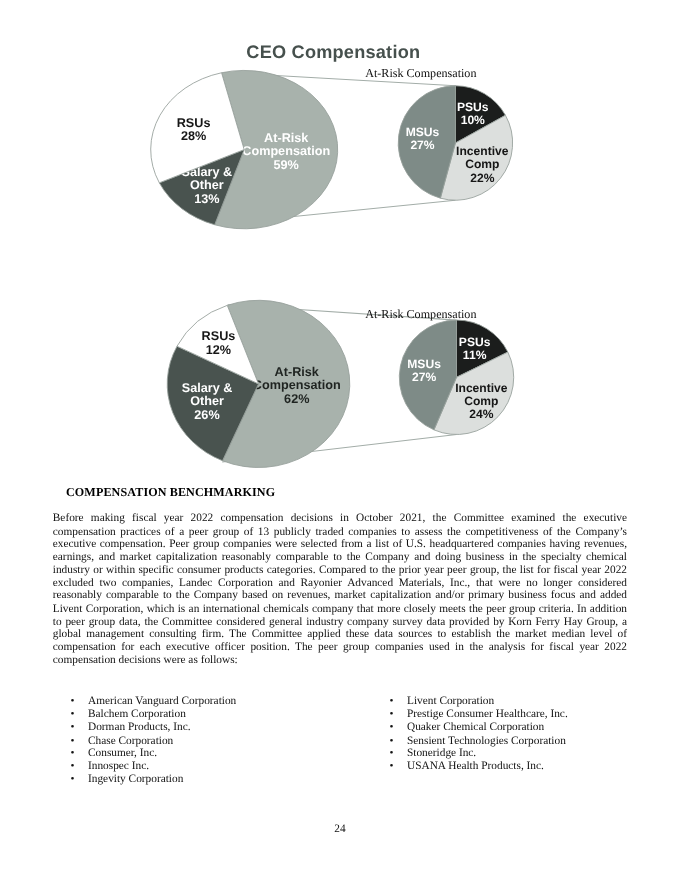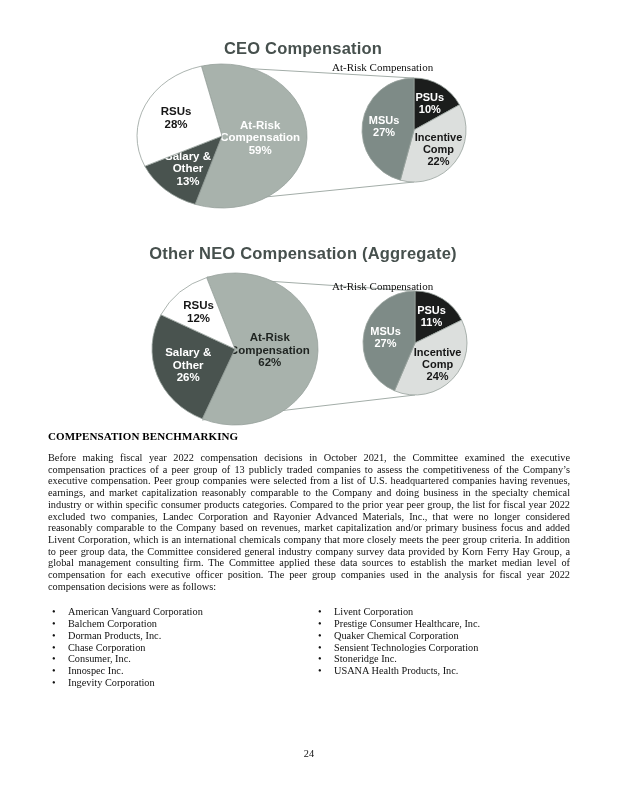--- a/index.html
+++ b/index.html
@@ -16,28 +16,28 @@
     position:absolute;left:0;width:606px;text-align:center;
     font-family:"Liberation Sans",sans-serif;font-weight:bold;
     font-size:16.5px;color:#46504d;letter-spacing:.2px;
   }
   .sub-caption{
     position:absolute;left:332px;width:180px;text-align:left;
     font-family:"Liberation Serif",serif;font-size:11px;color:#101010;
   }
   .text-section{position:absolute;left:48px;top:430px;width:522px;}
   .section-heading{
-    margin:0;font-size:11px;font-weight:bold;letter-spacing:.1px;color:#000000;
+    margin:12px;font-size:11px;font-weight:bold;letter-spacing:.1px;color:#000000;
   }
   .body-paragraph{
     margin:10px 0 0 0;font-size:10.3px;line-height:11.7px;
     text-align:justify;color:#111111;
   }
   .bullets{display:flex;margin-top:10px;}
-  .bullets ul{list-style:none;margin:4px;padding:0;}
+  .bullets ul{list-style:none;margin:16px;padding:0;}
   .col-left{width:258px;padding-left:8px;}
   .col-right{padding-left:0;margin-left:0;}
   .bullets{padding-left:0;}
   .col-right{margin-left:0;}
   .bullets li{font-size:10.3px;line-height:11.7px;color:#111111;}
   .blt{display:inline-block;width:16px;}
   .page-number{
     position:absolute;top:748px;left:0;width:618px;text-align:center;
     font-size:10.3px;color:#111111;
   }
@@ -75,21 +75,20 @@
       <text text-anchor="middle" font-size="11.5" fill="#ffffff"><tspan x="188.2" y="118.1">Salary &amp;</tspan><tspan x="188.2" y="130.6">Other</tspan><tspan x="188.2" y="143.1">26%</tspan></text>
       <path d="M 235 111 L 160.92 76.73 A 83 76 0 0 1 206.61 39.58 Z" fill="#ffffff" stroke="#97a19c" stroke-width="0.8"></path>
       <text text-anchor="middle" font-size="11.5" fill="#161616"><tspan x="198.6" y="71.3">RSUs</tspan><tspan x="198.6" y="83.8">12%</tspan></text>
       <path d="M 415 105 L 415.00 53.00 A 52 52 0 0 1 461.69 82.10 Z" fill="#1b1d1c" stroke="#97a19c" stroke-width="0.8"></path>
       <text text-anchor="middle" font-size="11" fill="#ffffff"><tspan x="431.5" y="76.4">PSUs</tspan><tspan x="431.5" y="88.4">11%</tspan></text>
       <path d="M 415 105 L 461.69 82.10 A 52 52 0 0 1 394.49 152.79 Z" fill="#dcdfdd" stroke="#97a19c" stroke-width="0.8"></path>
       <text text-anchor="middle" font-size="11" fill="#161616"><tspan x="437.6" y="118.3">Incentive</tspan><tspan x="437.6" y="130.3">Comp</tspan><tspan x="437.6" y="142.3">24%</tspan></text>
       <path d="M 415 105 L 394.49 152.79 A 52 52 0 0 1 415.00 53.00 Z" fill="#7e8b87" stroke="#97a19c" stroke-width="0.8"></path>
       <text text-anchor="middle" font-size="11" fill="#ffffff"><tspan x="385.5" y="96.8">MSUs</tspan><tspan x="385.5" y="108.8">27%</tspan></text>
     </svg>
-  <div class="chart-title" style="top:244px">Other NEO Compensation (Aggregate)</div>
   <div class="sub-caption" style="top:280px">At-Risk Compensation</div>
 
   <div class="text-section">
     <h3 class="section-heading">COMPENSATION BENCHMARKING</h3>
     <p class="body-paragraph">Before making fiscal year 2022 compensation decisions in October 2021, the Committee examined the executive compensation practices of a peer group of 13 publicly traded companies to assess the competitiveness of the Company’s executive compensation. Peer group companies were selected from a list of U.S. headquartered companies having revenues, earnings, and market capitalization reasonably comparable to the Company and doing business in the specialty chemical industry or within specific consumer products categories. Compared to the prior year peer group, the list for fiscal year 2022 excluded two companies, Landec Corporation and Rayonier Advanced Materials, Inc., that were no longer considered reasonably comparable to the Company based on revenues, market capitalization and/or primary business focus and added Livent Corporation, which is an international chemicals company that more closely meets the peer group criteria. In addition to peer group data, the Committee considered general industry company survey data provided by Korn Ferry Hay Group, a global management consulting firm. The Committee applied these data sources to establish the market median level of compensation for each executive officer position. The peer group companies used in the analysis for fiscal year 2022 compensation decisions were as follows:</p>
     <div class="bullets">
       <ul class="col-left">
         <li><span class="blt">•</span><span>American Vanguard Corporation</span></li>
         <li><span class="blt">•</span><span>Balchem Corporation</span></li>
         <li><span class="blt">•</span><span>Dorman Products, Inc.</span></li>

